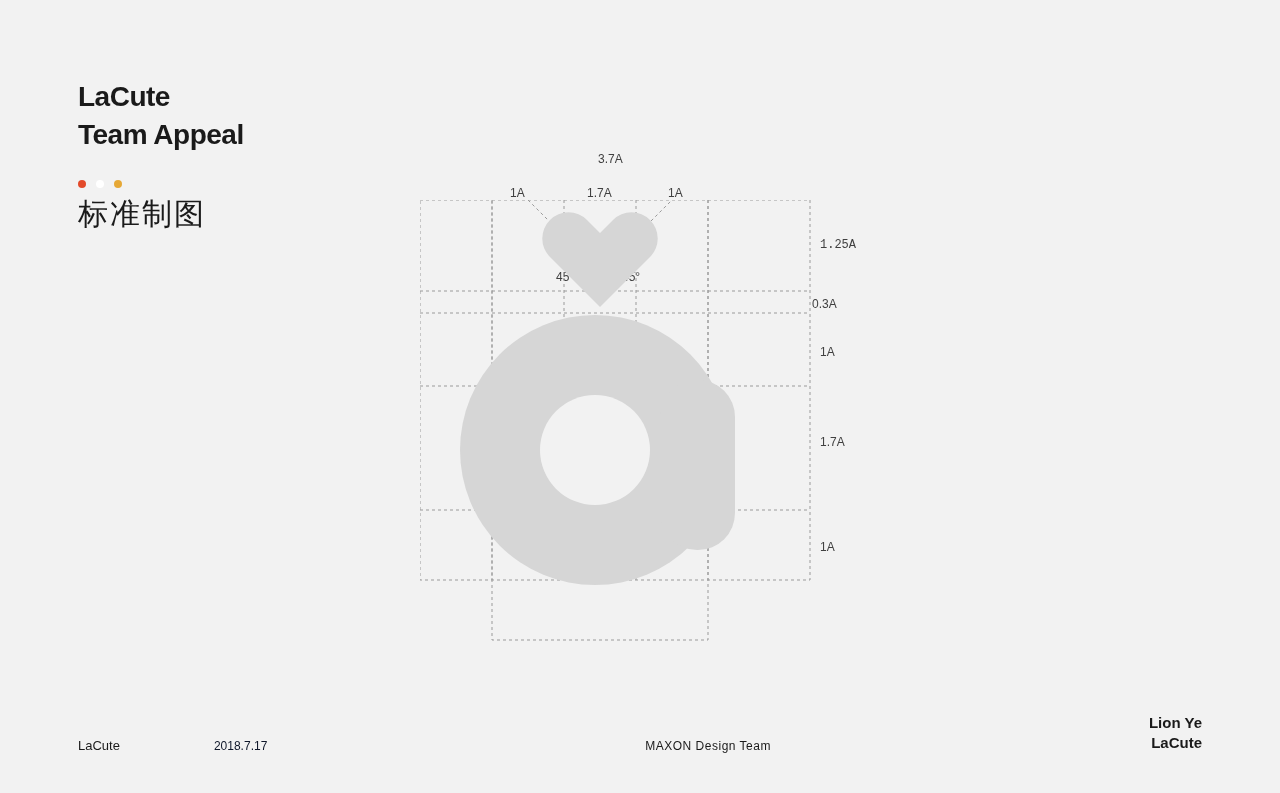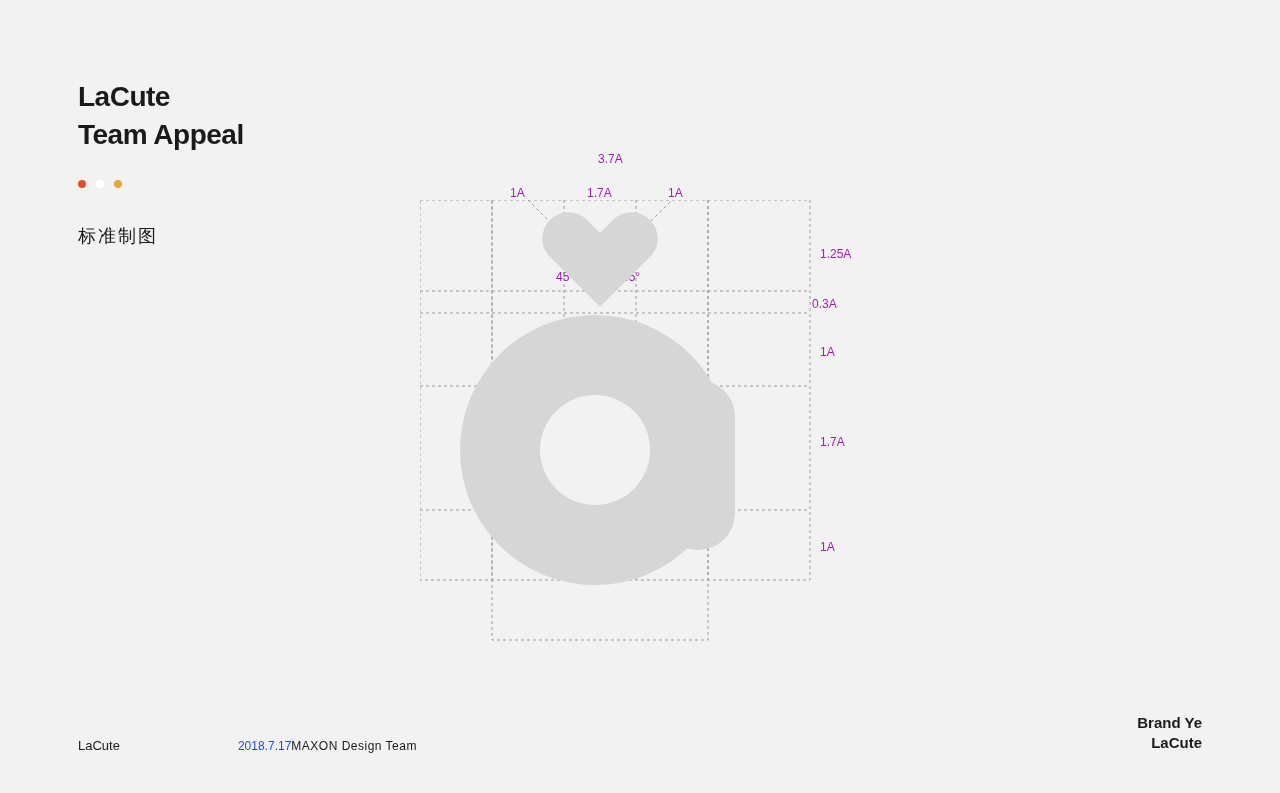--- a/index.html
+++ b/index.html
@@ -27,53 +27,53 @@
     margin-top: 26px;
     display: flex;
     gap: 10px;
   }
   .dot {
     width: 8px;
     height: 8px;
     border-radius: 50%;
   }
   .subtitle {
-    margin-top: 36px;
-    font-size: 18px;
+    margin-top: 6px;
+    font-size: 30px;
     font-weight: 500;
     letter-spacing: 2px;
   }
   .diagram {
     position: absolute;
     left: 420px;
     top: 200px;
     width: 390px;
     height: 440px;
   }
   .diagram svg { position: absolute; top: 0; left: 0; }
   .dim-label {
     position: absolute;
     font-size: 12px;
-    color: #a21caf;
+    color: #404040;
     white-space: nowrap;
   }
   .footer {
     position: absolute;
     bottom: 40px;
     left: 0;
     width: 100%;
     display: flex;
     align-items: flex-end;
     padding: 0 78px;
     font-size: 13px;
     color: #1a1a1a;
   }
   .footer-left { flex: 0 0 auto; font-weight: 500; }
-  .footer-date { flex: 0 0 auto; margin-left: 118px; font-size: 12px; color: #1d4ed8; text-align: center; }
-  .footer-center { flex: 1 1 auto; font-size: 12px; letter-spacing: 0.5px; font-weight: 500; }
+  .footer-date { flex: 0 0 auto; margin-left: 94px; font-size: 12px; color: #0f172a; text-align: center; }
+  .footer-center { flex: 1 1 auto; text-align: center; font-size: 12px; letter-spacing: 0.5px; font-weight: 500; }
   .footer-right { flex: 0 0 auto; text-align: right; font-size: 15px; font-weight: 600; line-height: 1.35; }
 </style>
 </head>
 <body>
 
 <div class="title-block">
   <div class="title-line">LaCute</div>
   <div class="title-line">Team Appeal</div>
   <div class="dots">
     <span class="dot" style="background:#e34a2a"></span>
@@ -86,21 +86,21 @@
 <div class="dim-label" style="left:598px; top:152px;">3.7A</div>
 
 <div class="diagram">
 
   <div class="dim-label" style="left:90px; top:-14px;">1A</div>
   <div class="dim-label" style="left:167px; top:-14px;">1.7A</div>
   <div class="dim-label" style="left:248px; top:-14px;">1A</div>
   <div class="dim-label" style="left:136px; top:70px;">45°</div>
   <div class="dim-label" style="left:202px; top:70px;">45°</div>
 
-  <div class="dim-label" style="left:400px; top:47px;">1.25A</div>
+  <div class="dim-label" style="left:400px; top:38px;font-family:Liberation Mono, monospace;">1.25A</div>
   <div class="dim-label" style="left:392px; top:97px;">0.3A</div>
   <div class="dim-label" style="left:400px; top:145px;">1A</div>
   <div class="dim-label" style="left:400px; top:235px;">1.7A</div>
   <div class="dim-label" style="left:400px; top:340px;">1A</div>
 
   <svg width="460" height="460" viewBox="0 0 460 460">
 
     <g stroke="#9a9a9a" stroke-width="1" stroke-dasharray="3,3" fill="none">
 
       <rect x="72" y="-30" width="216" height="470"></rect>
@@ -146,16 +146,16 @@
     </g>
     <circle cx="175" cy="250" r="55" fill="#f2f2f2"></circle>
   </svg>
 </div>
 
 <div class="footer">
   <div class="footer-left">LaCute</div>
   <div class="footer-date">2018.7.17</div>
   <div class="footer-center">MAXON Design Team</div>
   <div class="footer-right">
-    <div>Brand Ye</div>
+    <div>Lion Ye</div>
     <div>LaCute</div>
   </div>
 </div>
 
 </body></html>

